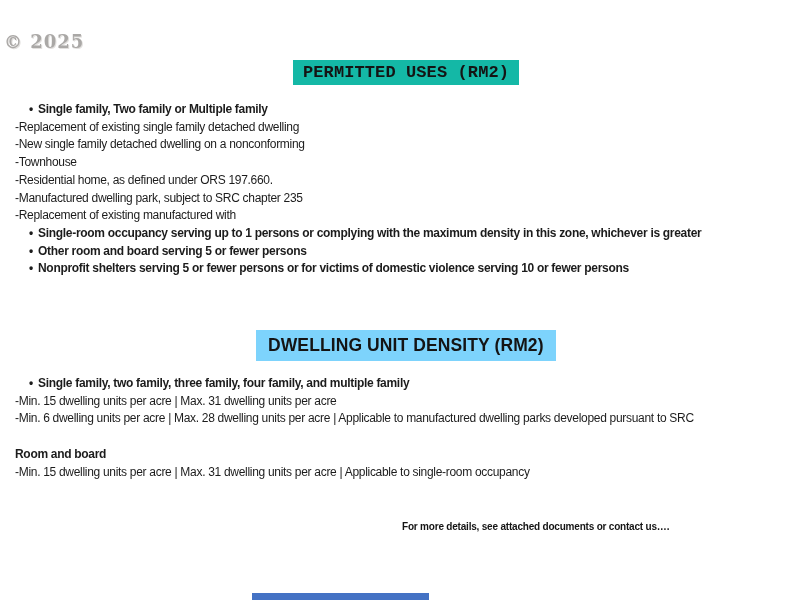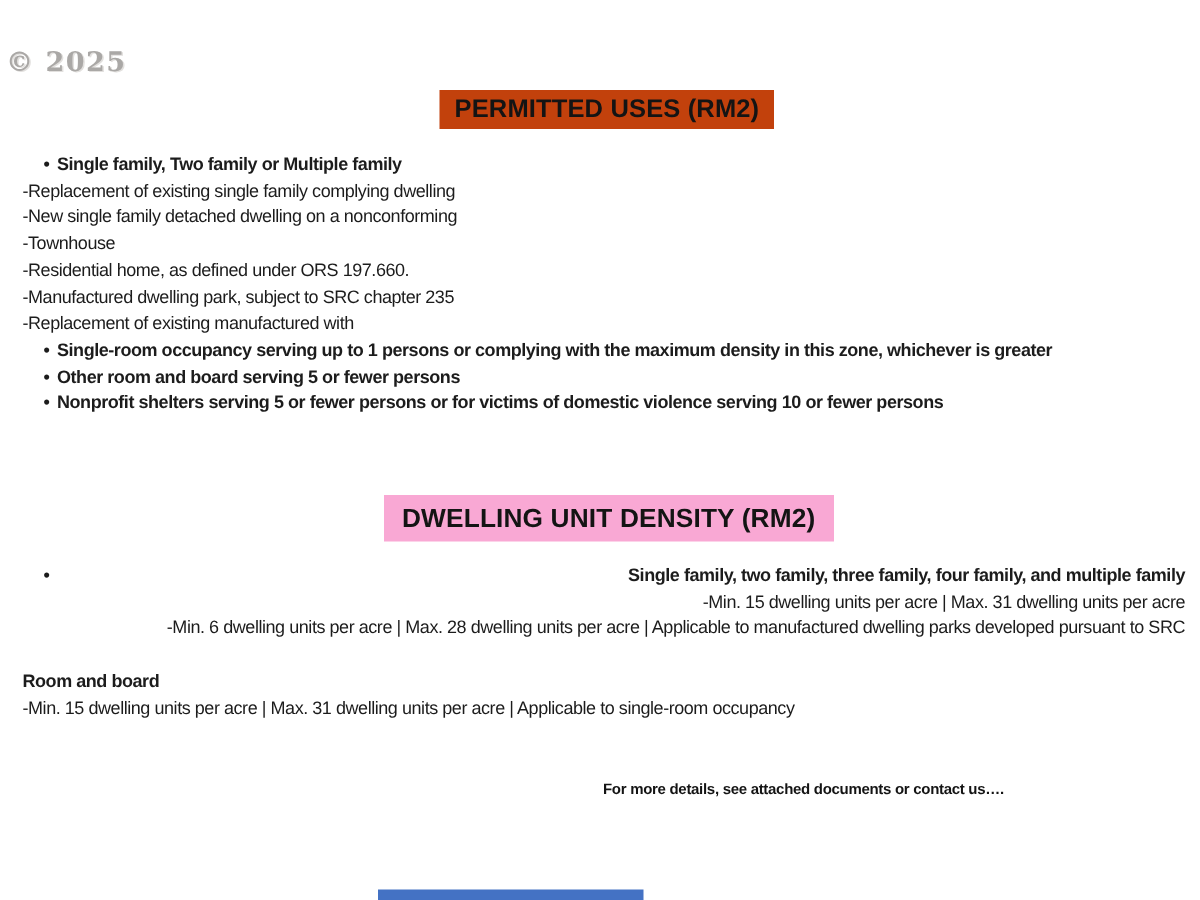--- a/index.html
+++ b/index.html
@@ -38,21 +38,21 @@
   .textblock {
     position: absolute;
     left: 15px;
     width: 775px;
     font-size: 12px;
     letter-spacing: -0.3px;
     line-height: 17.7px;
     color: #1c1c1c;
   }
   .block-1 { top: 101px; }
-  .block-2 { top: 375px; text-align: right; }
+  .block-2 { top: 375px; }
   .block-3 { top: 446px; }
   .line { white-space: nowrap; }
   .line.bullet-bold {
     font-weight: 700;
     padding-left: 23px;
     position: relative;
   }
   .line.bullet-bold::before {
     content: "\2022";
     position: absolute;
@@ -78,36 +78,36 @@
     height: 7px;
   }
 </style>
 </head>
 <body>
 
 <div class="page">
 
   <div class="watermark">© 2025</div>
 
-  <div class="section-title title-permitted" style="background-color: #c2410c;">PERMITTED USES (RM2)</div>
+  <div class="section-title title-permitted" style="background-color: #14b8a6; font-family: Liberation Mono, monospace;">PERMITTED USES (RM2)</div>
 
   <div class="textblock block-1">
     <div class="line bullet-bold">Single family, Two family or Multiple family</div>
-    <div class="line plain">-Replacement of existing single family complying dwelling</div>
+    <div class="line plain">-Replacement of existing single family detached dwelling</div>
     <div class="line plain">-New single family detached dwelling on a nonconforming</div>
     <div class="line plain">-Townhouse</div>
     <div class="line plain">-Residential home, as defined under ORS 197.660.</div>
     <div class="line plain">-Manufactured dwelling park, subject to SRC chapter 235</div>
     <div class="line plain">-Replacement of existing manufactured with</div>
     <div class="line bullet-bold">Single-room occupancy serving up to 1 persons or complying with the maximum density in this zone, whichever is greater</div>
     <div class="line bullet-bold">Other room and board serving 5 or fewer persons</div>
     <div class="line bullet-bold">Nonprofit shelters serving 5 or fewer persons or for victims of domestic violence serving 10 or fewer persons</div>
   </div>
 
-  <div class="section-title title-density" style="background-color: #f9a8d4;">DWELLING UNIT DENSITY (RM2)</div>
+  <div class="section-title title-density" style="background-color: #7dd3fc;">DWELLING UNIT DENSITY (RM2)</div>
 
   <div class="textblock block-2">
     <div class="line bullet-bold">Single family, two family, three family, four family, and multiple family</div>
     <div class="line plain">-Min. 15 dwelling units per acre | Max. 31 dwelling units per acre</div>
     <div class="line plain">-Min. 6 dwelling units per acre | Max. 28 dwelling units per acre | Applicable to manufactured dwelling parks developed pursuant to SRC</div>
   </div>
 
   <div class="textblock block-3">
     <div class="line heading-bold">Room and board</div>
     <div class="line plain">-Min. 15 dwelling units per acre | Max. 31 dwelling units per acre | Applicable to single-room occupancy</div>

